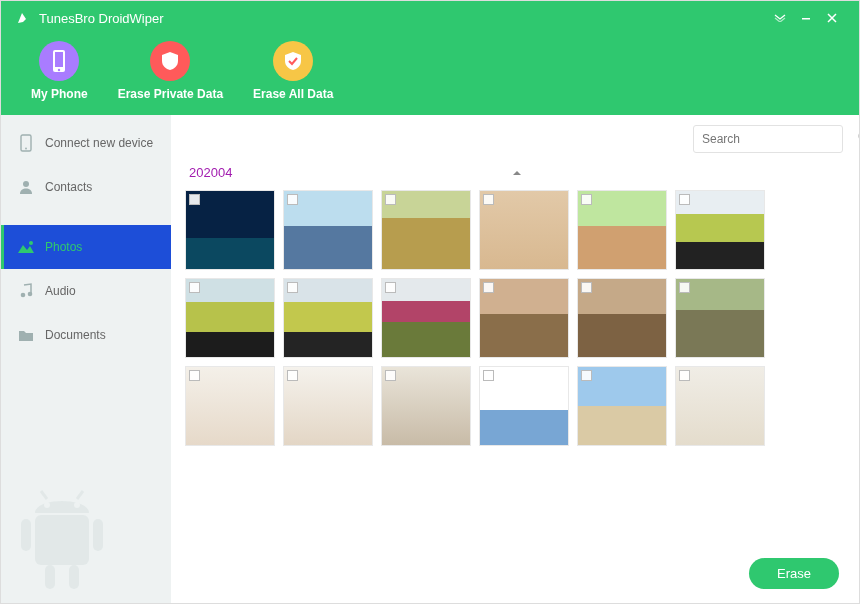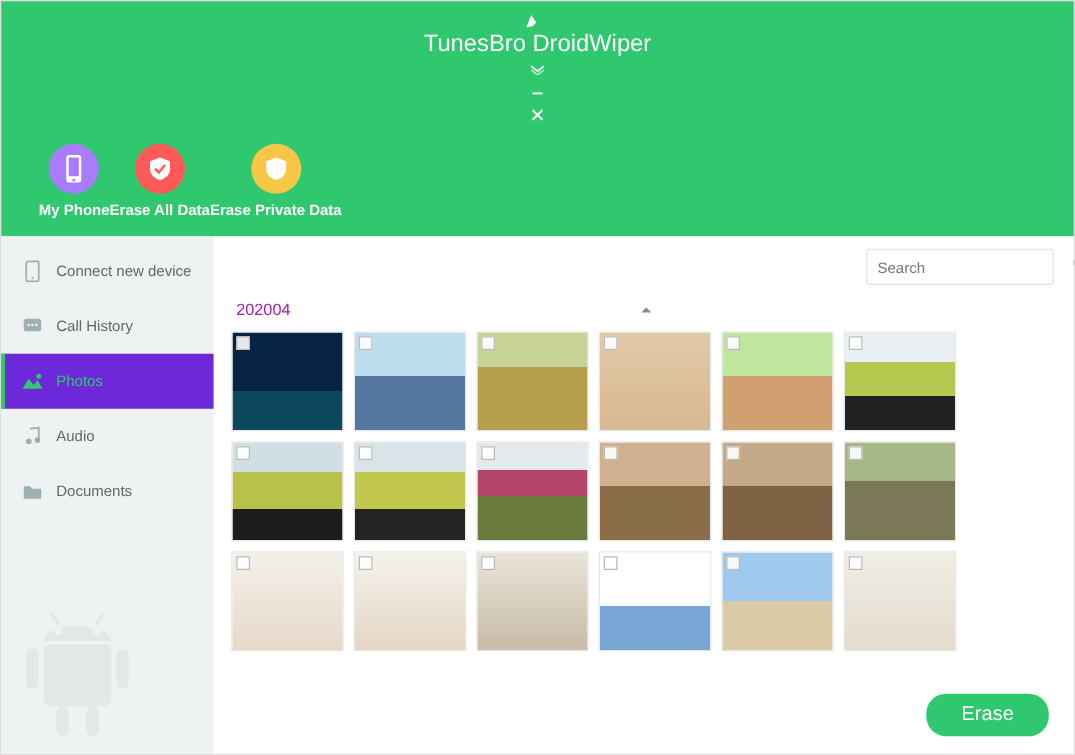--- a/index.html
+++ b/index.html
@@ -1,45 +1,45 @@
 <!DOCTYPE html>
 <html><head>
 <meta charset="utf-8">
 <style>
 * { margin: 0; padding: 0; box-sizing: border-box; font-family: -apple-system, "Segoe UI", Arial, sans-serif; }
 body { width: 860px; height: 604px; overflow: hidden; background: #fff; }
 .app { display: flex; flex-direction: column; height: 100%; border: 1px solid #ddd; }
 .header { background: #2fc86f; color: #fff; }
-.titlebar { display: flex; align-items: center; padding: 8px 14px; font-size: 19px; flex-direction: column; }
+.titlebar { display: flex; align-items: center; padding: 8px 14px; font-size: 13px; }
 .titlebar .logo { width: 16px; height: 16px; margin-right: 8px; display: inline-flex; }
 .titlebar .spacer { flex: 1; }
 .win-btn { width: 26px; height: 18px; display: inline-flex; align-items: center; justify-content: center; cursor: pointer; }
-.tabs { display: flex; padding: 6px 30px 14px 30px; }
+.tabs { display: flex; gap: 30px; padding: 6px 30px 14px 30px; }
 .tab { display: flex; flex-direction: column; align-items: center; cursor: pointer; }
 .tab .circ { width: 40px; height: 40px; border-radius: 50%; display: flex; align-items: center; justify-content: center; margin-bottom: 6px; }
 .tab.active .circ { background: #a97cff; }
 .tab:nth-child(2) .circ { background: #ff5a5a; }
 .tab:nth-child(3) .circ { background: #f7c646; }
 .tab-label { font-size: 12px; font-weight: 600; color: #fff; }
 .body { display: flex; flex: 1; overflow: hidden; }
 .sidebar { width: 170px; background: #eef2f2; display: flex; flex-direction: column; padding-top: 6px; position: relative; }
 .sb-item { display: flex; align-items: center; gap: 10px; padding: 13px 16px; font-size: 12px; color: #666; cursor: pointer; }
-.sb-item.active { background: #6d28d9; color: #2fc86f; border-left: 3px solid #2fc86f; padding-left: 13px; }
+.sb-item.active { background: #1d4ed8; color: #2fc86f; border-left: 3px solid #2fc86f; padding-left: 13px; margin-top: 16px; }
 .sb-icon { width: 18px; height: 18px; display: inline-flex; align-items: center; justify-content: center; }
 .android-bg { position: absolute; bottom: 6px; left: 6px; opacity: 0.15; }
 .main { flex: 1; display: flex; flex-direction: column; position: relative; background: #fff; }
 .toolbar { display: flex; justify-content: flex-end; padding: 10px 16px 6px; }
 .search { display: flex; align-items: center; border: 1px solid #e2e2e2; border-radius: 3px; padding: 4px 8px; width: 150px; }
 .search input { border: none; outline: none; font-size: 12px; color: #777; flex: 1; background: transparent; }
 .group-head { display: flex; align-items: center; padding: 6px 18px 10px; font-size: 13px; color: #a21caf; gap: 280px; }
 .grid-wrap { flex: 1; overflow: hidden; padding: 0 14px; }
 .grid { display: flex; flex-wrap: wrap; gap: 8px; }
 .thumb { width: 90px; height: 80px; position: relative; border: 1px solid #e8e8e8; background: #ddd; }
 .thumb .chk { position: absolute; top: 3px; left: 3px; width: 11px; height: 11px; border: 1px solid #bbb; background: rgba(255,255,255,0.9); }
-.erase { position: absolute; right: 20px; bottom: 14px; background: #2fc86f; color: #fff; border: none; padding: 8px 28px; border-radius: 16px; font-size: 16px; cursor: pointer; }
+.erase { position: absolute; right: 20px; bottom: 14px; background: #2fc86f; color: #fff; border: none; padding: 8px 28px; border-radius: 16px; font-size: 13px; cursor: pointer; }
 
 .t1 { background: linear-gradient(#062244 60%, #0b4860 60%); }
 .t2 { background: linear-gradient(#bcddee 45%, #5578a0 45%); }
 .t3 { background: linear-gradient(#c8d497 35%, #b79d4e 35%); }
 .t4 { background: linear-gradient(#e2c9a8, #d8b890); }
 .t5 { background: linear-gradient(#bfe69f 45%, #d0a070 45%); }
 .t6 { background: linear-gradient(#e8eef2 30%, #b7c850 30%, #b7c850 65%, #222 65%); }
 .t7 { background: linear-gradient(#cfe0e4 30%, #b7c24b 30%, #b7c24b 68%, #1c1c1c 68%); }
 .t8 { background: linear-gradient(#d9e3e8 30%, #c2c84d 30%, #c2c84d 68%, #242424 68%); }
 .t9 { background: linear-gradient(#e4e9ec 28%, #b24468 28%, #b24468 55%, #6a7a3a 55%); }
@@ -91,57 +91,55 @@
               <rect x="5" y="4" width="8" height="15" fill="#a97cff"></rect>
               <circle cx="9" cy="22" r="1.2" fill="#a97cff"></circle>
             </svg>
           </div>
         <span class="tab-label">My Phone</span>
       </div>
       <div class="tab">
         <div class="circ">
             <svg width="22" height="22" viewBox="0 0 22 22">
               <path d="M11 2 L19 5 V11 C19 16 15 19 11 20 C7 19 3 16 3 11 V5 Z" fill="#fff"></path>
-              <path d="M7 11 L10 14 L15 8" stroke="#ff5a5a" stroke-width="2" fill="none"></path>
-            </svg>
-          </div>
-        <span class="tab-label">Erase All Data</span>
+            </svg>
+          </div>
+        <span class="tab-label">Erase Private Data</span>
       </div>
       <div class="tab">
         <div class="circ">
             <svg width="22" height="22" viewBox="0 0 22 22">
               <path d="M11 2 L19 5 V11 C19 16 15 19 11 20 C7 19 3 16 3 11 V5 Z" fill="#fff"></path>
-            </svg>
-          </div>
-        <span class="tab-label">Erase Private Data</span>
+              <path d="M7 11 L10 14 L15 8" stroke="#ff5a5a" stroke-width="2" fill="none"></path>
+            </svg>
+          </div>
+        <span class="tab-label">Erase All Data</span>
       </div>
     </div>
   </div>
 
   <div class="body">
     <div class="sidebar">
       <div class="sb-item">
         <span class="sb-icon">
             <svg width="14" height="18" viewBox="0 0 14 18">
               <rect x="2" y="1" width="10" height="16" rx="1.5" fill="none" stroke="#9fb0b0" stroke-width="1.4"></rect>
               <circle cx="7" cy="14.5" r="0.9" fill="#9fb0b0"></circle>
             </svg>
           </span>
         <span>Connect new device</span>
       </div>
       <div class="sb-item">
         <span class="sb-icon">
-            <svg width="16" height="14" viewBox="0 0 16 14">
-              <rect x="1" y="1" width="14" height="10" rx="2" fill="#9fb0b0"></rect>
-              <circle cx="5" cy="6" r="1" fill="#eef2f2"></circle>
-              <circle cx="8" cy="6" r="1" fill="#eef2f2"></circle>
-              <circle cx="11" cy="6" r="1" fill="#eef2f2"></circle>
-            </svg>
-          </span>
-        <span>Call History</span>
+            <svg width="16" height="16" viewBox="0 0 16 16">
+              <circle cx="8" cy="5" r="3" fill="#9fb0b0"></circle>
+              <path d="M2 15 C2 11 5 9.5 8 9.5 C11 9.5 14 11 14 15 Z" fill="#9fb0b0"></path>
+            </svg>
+          </span>
+        <span>Contacts</span>
       </div>
       <div class="sb-item active">
         <span class="sb-icon">
             <svg width="18" height="14" viewBox="0 0 18 14">
               <path d="M1 13 L6 5 L10 10 L13 6 L17 13 Z" fill="#2fc86f"></path>
               <circle cx="14" cy="3" r="2" fill="#2fc86f"></circle>
             </svg>
           </span>
         <span>Photos</span>
       </div>

